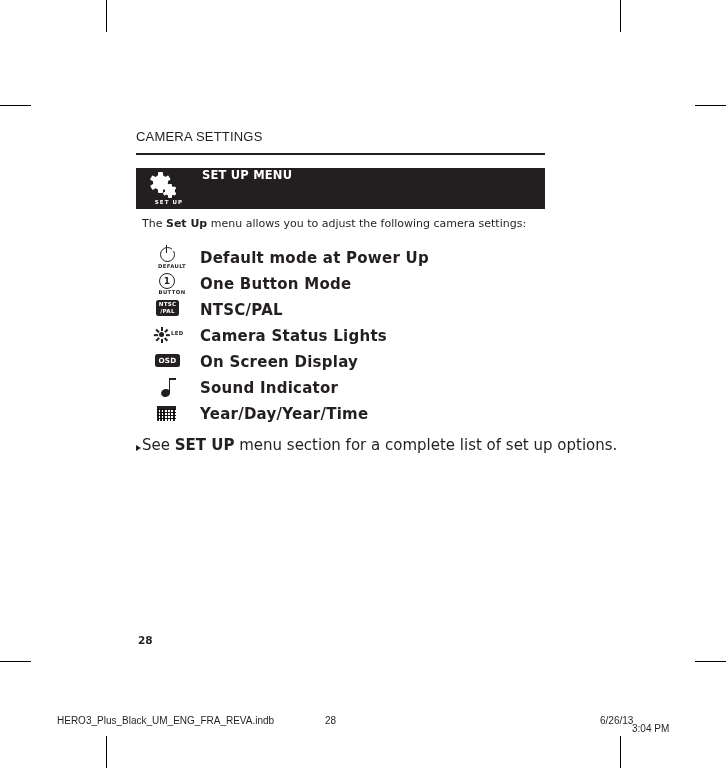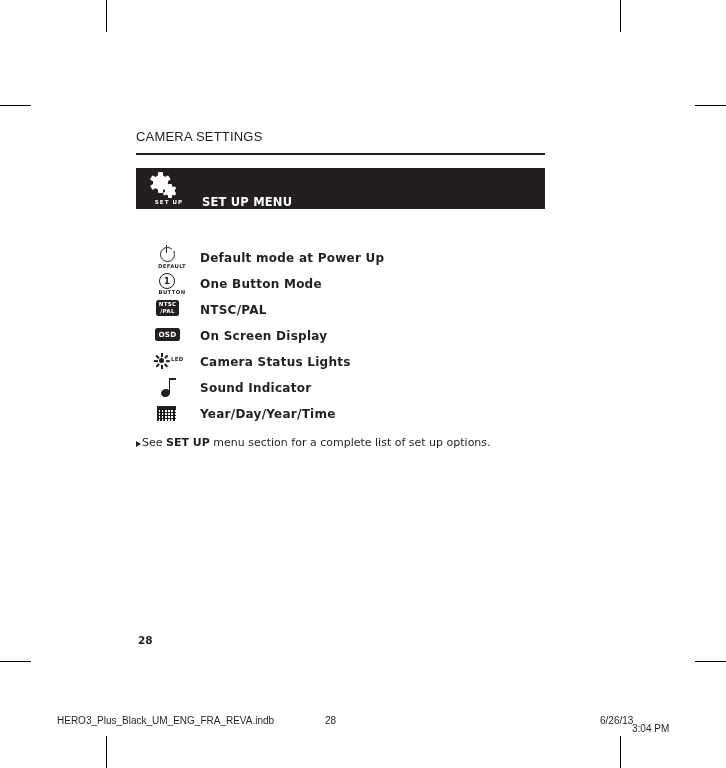--- a/index.html
+++ b/index.html
@@ -63,21 +63,21 @@
 
   
   .banner {
     position: absolute;
     left: 0;
     top: 168px;
     width: 409px;
     height: 41px;
     background: #231f20;
     display: flex;
-    align-items: flex-end;
+    align-items: flex-start;
   }
   .banner-icon {
     width: 66px;
     height: 41px;
     position: relative;
     flex: 0 0 auto;
   }
   .gear-big, .gear-small {
     position: absolute;
     border-radius: 50%;
@@ -172,21 +172,21 @@
     display: flex;
     align-items: center;
   }
   .setting-icon {
     width: 48px;
     height: 24px;
     position: relative;
     flex: 0 0 auto;
   }
   .setting-label {
-    font-size: 12px;
+    font-size: 15px;
     font-weight: 700;
     color: #231f20;
     letter-spacing: .25px;
     white-space: nowrap;
     font-family: "DejaVu Sans", sans-serif;
   }
 
   
   .ic-power {
     position: absolute;
@@ -353,21 +353,21 @@
     left: 0; top: 0;
     width: 19px; height: 3.2px;
     background: #231f20;
   }
 
   
   .see-note {
     position: absolute;
     left: 0;
     top: 436px;
-    font-size: 11px;
+    font-size: 15px;
     color: #231f20;
     white-space: nowrap;
     font-family: "DejaVu Sans", sans-serif;
   }
   .see-note .arrow {
     display: inline-block;
     width: 0; height: 0;
     border-left: 5px solid #231f20;
     border-top: 3.6px solid transparent;
     border-bottom: 3.6px solid transparent;
@@ -449,20 +449,21 @@
       <div class="gear-small">
         <div class="tooth t1"></div>
           <div class="tooth t2"></div>
           <div class="tooth t3"></div>
       </div>
       <div class="banner-icon-caption">SET UP</div>
     </div>
     <div class="banner-title">SET UP MENU</div>
   </div>
 
+  <div class="intro"><span>The </span><b>Set Up</b><span> menu allows you to adjust the following camera settings:</span></div>
 
   <div class="settings-list">
 
     <div class="setting-row">
       <div class="setting-icon">
         <div class="ic-power">
             <div class="ic-power-mask"></div>
           </div>
         <div class="ic-caption">DEFAULT</div>
       </div>
@@ -478,46 +479,46 @@
     </div>
 
     <div class="setting-row">
       <div class="setting-icon">
         <div class="ic-ntsc">
           <span>NTSC</span>
           <span>/PAL</span>
         </div>
       </div>
       <div class="setting-label">NTSC/PAL</div>
-    </div>
-
-    <div class="setting-row">
-      <div class="setting-icon">
-        <div class="ic-osd">OSD</div>
-      </div>
-      <div class="setting-label">On Screen Display</div>
     </div>
 
     <div class="setting-row">
       <div class="setting-icon">
         <div class="ic-led">
           <div class="ray r1"></div>
             <div class="ray r2"></div>
           <div class="ray r3"></div>
             <div class="ray r4"></div>
           <div class="gapmask"></div>
           <div class="core"></div>
         </div>
         <div class="ic-led-text">LED</div>
       </div>
       <div class="setting-label">Camera Status Lights</div>
     </div>
 
     <div class="setting-row">
       <div class="setting-icon">
+        <div class="ic-osd">OSD</div>
+      </div>
+      <div class="setting-label">On Screen Display</div>
+    </div>
+
+    <div class="setting-row">
+      <div class="setting-icon">
         <div class="ic-note">
           <div class="stem"></div>
             <div class="flag"></div>
             <div class="head"></div>
         </div>
       </div>
       <div class="setting-label">Sound Indicator</div>
     </div>
 
     <div class="setting-row">

